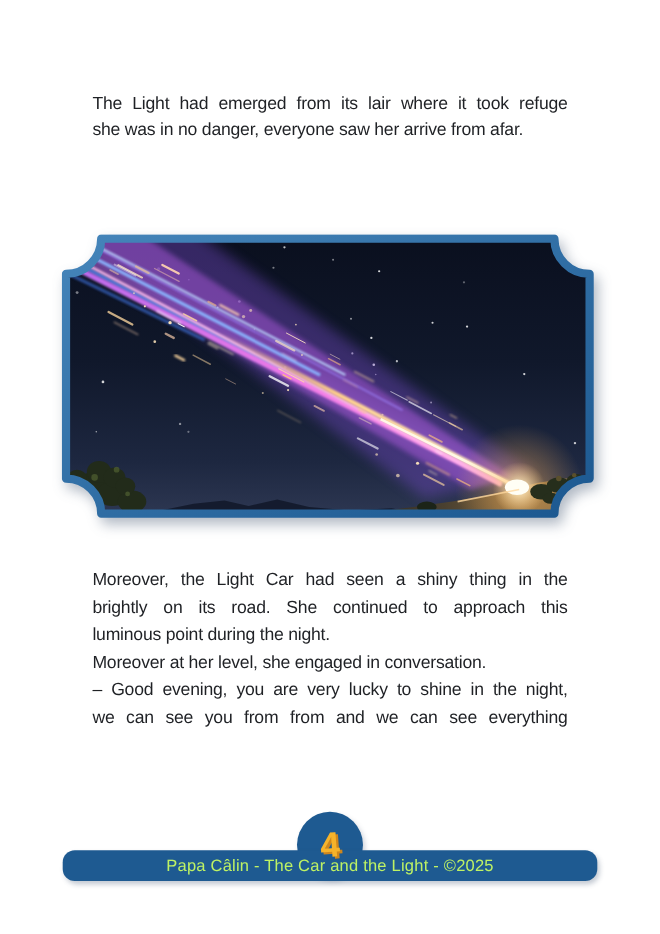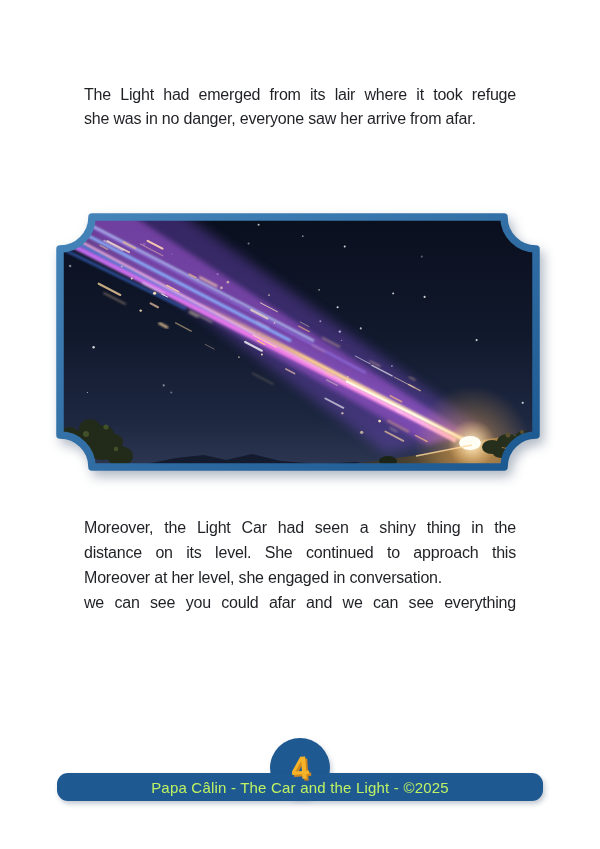--- a/index.html
+++ b/index.html
@@ -248,23 +248,25 @@
           <circle cx="466" cy="219" r="2" fill="#5a4f2c"></circle>
         </g>
       </g>
 
       <path d="M36 4 H448 A32 32 0 0 0 480 36 V222 A32 32 0 0 0 448 254 H36 A32 32 0 0 0 4 222 V36 A32 32 0 0 0 36 4 Z" fill="none" stroke="url(#borderGrad)" stroke-width="7.5" stroke-linejoin="round"></path>
     </svg>
   </div>
 
   <div class="para para-2">
     <div class="jline">Moreover, the Light Car had seen a shiny thing in the</div>
-    <div class="jline">distance on its level. She continued to approach this</div>
+    <div class="jline">brightly on its road. She continued to approach this</div>
+    <div class="lline">luminous point during the night.</div>
     <div class="lline">Moreover at her level, she engaged in conversation.</div>
-    <div class="jline">we can see you could afar and we can see everything</div>
+    <div class="jline">– Good evening, you are very lucky to shine in the night,</div>
+    <div class="jline">we can see you from from and we can see everything</div>
   </div>
 
   <div class="badge-circle"></div>
   <div class="badge-number">4</div>
 
   <div class="footer-bar">
     <span class="footer-credit">Papa Câlin - The Car and the Light - ©2025</span>
   </div>
 
 </div>

